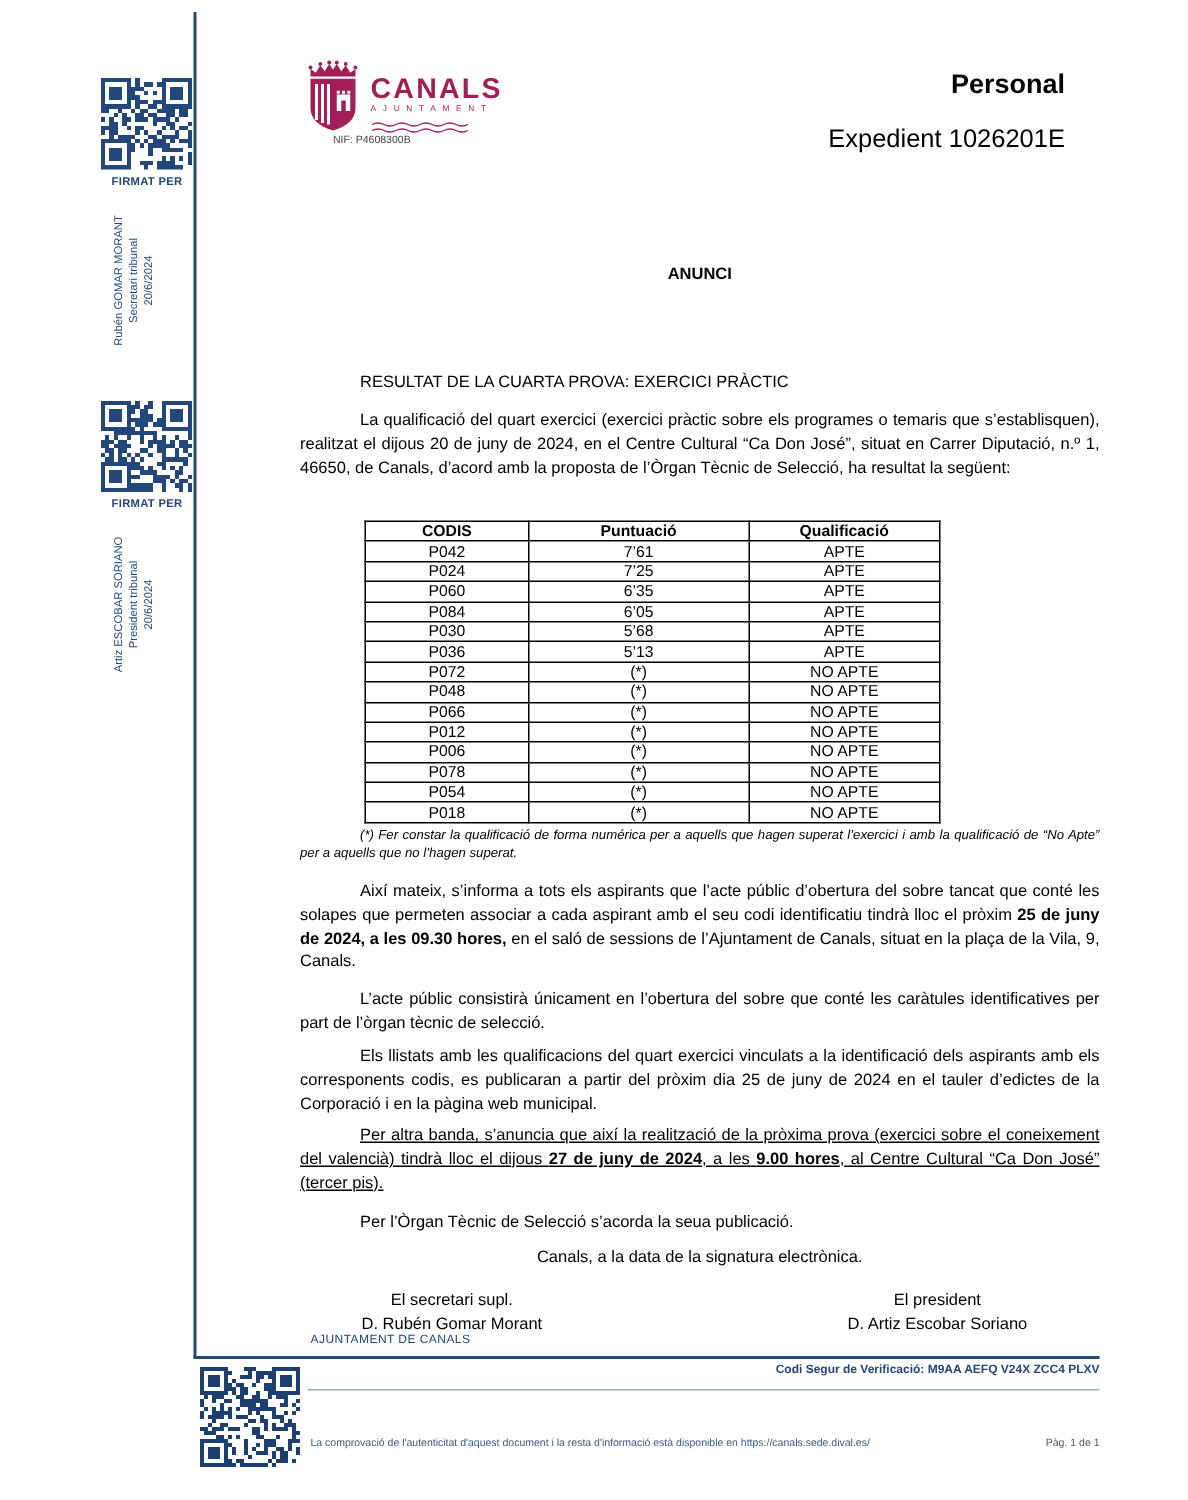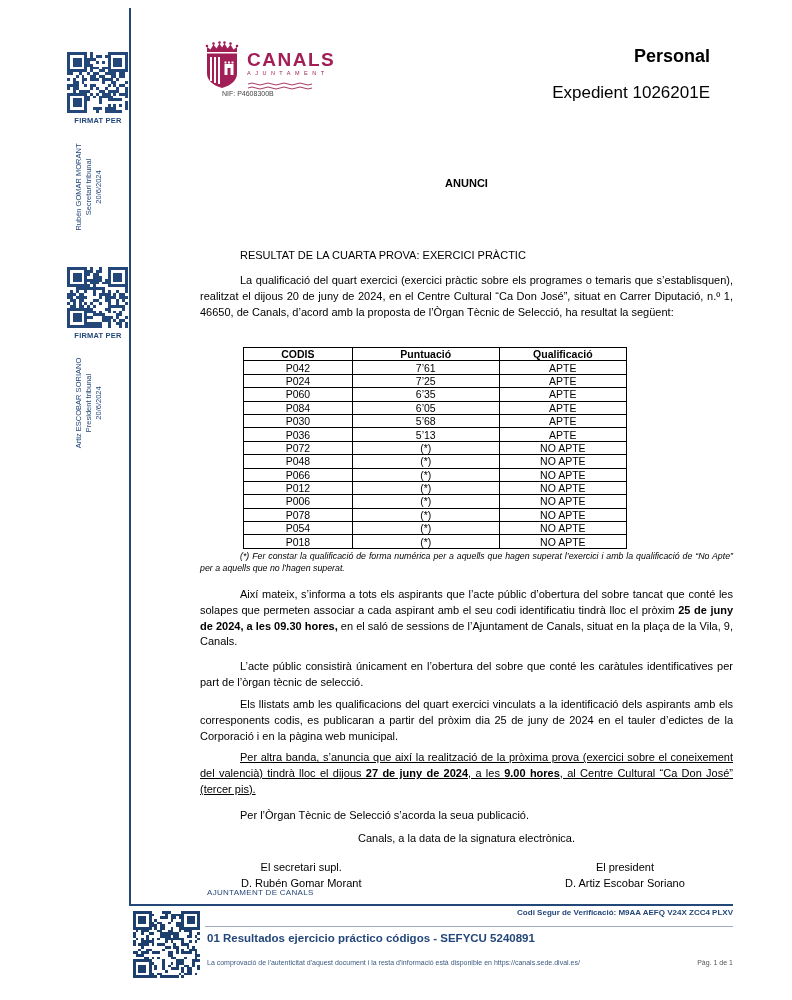--- a/index.html
+++ b/index.html
@@ -762,17 +762,16 @@
         <rect x="19" y="1" width="5" height="5" fill="#fff"></rect>
         <rect x="20" y="2" width="3" height="3"></rect>
         <rect x="0" y="18" width="7" height="7"></rect>
         <rect x="1" y="19" width="5" height="5" fill="#fff"></rect>
         <rect x="2" y="20" width="3" height="3"></rect>
       </svg>
     </div>
   <div class="f-org">AJUNTAMENT DE CANALS</div>
   <div class="f-csv">Codi Segur de Verificació: M9AA AEFQ V24X ZCC4 PLXV</div>
   <div class="f-subline"></div>
-  <div class="f-title">01 Resultados ejercicio práctico códigos - SEFYCU 5240891</div>
   <div class="f-note">La comprovació de l'autenticitat d'aquest document i la resta d'informació està disponible en https://canals.sede.dival.es/</div>
   <div class="f-page">Pàg. 1 de 1</div>
 
 </div>
 
 </body></html>

